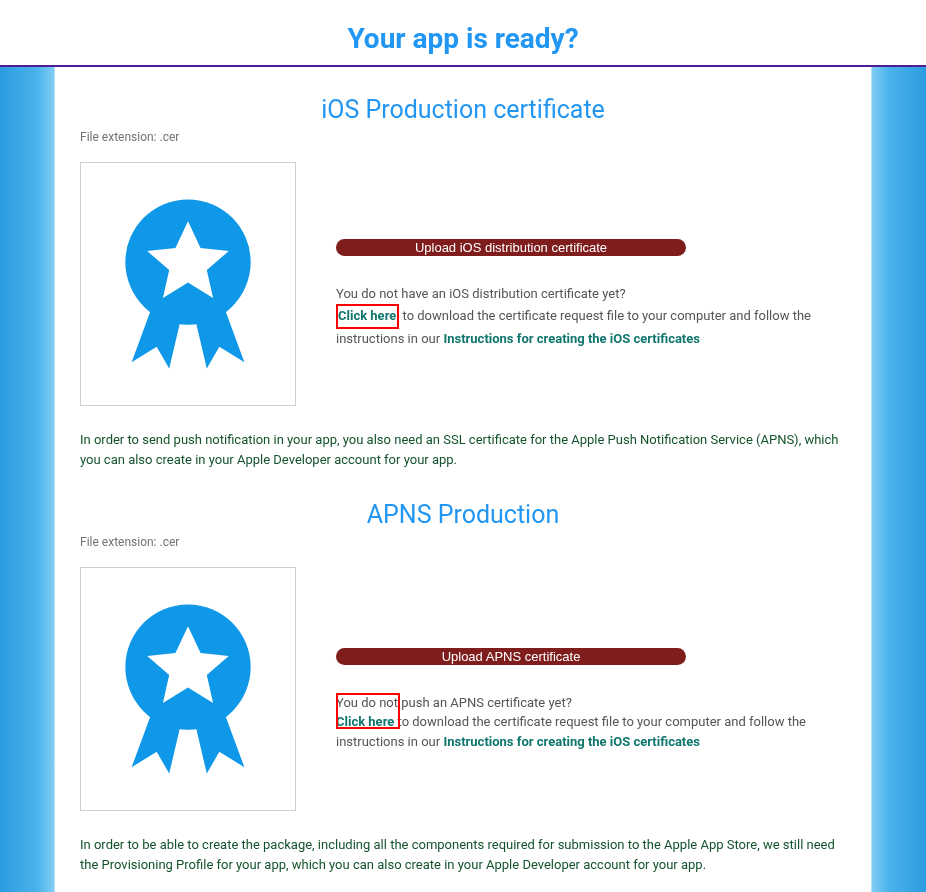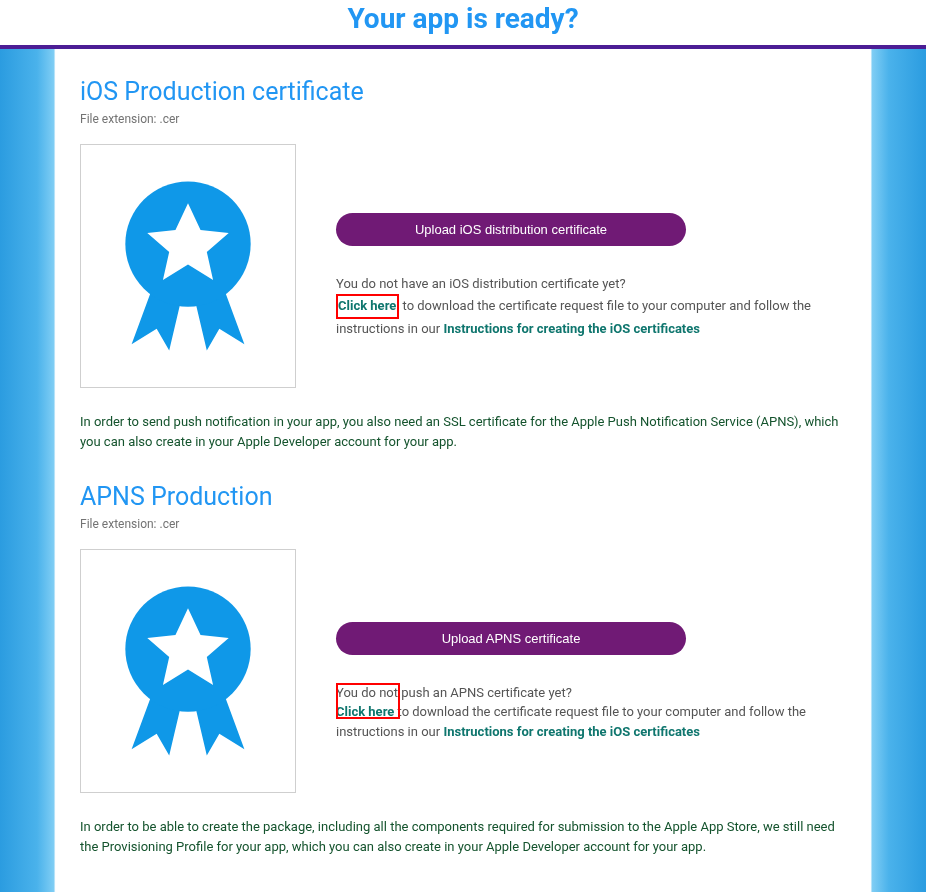--- a/index.html
+++ b/index.html
@@ -25,38 +25,39 @@
     z-index: 0;
   }
   .content {
     position: relative;
     z-index: 1;
     width: 100%;
   }
   .header {
     background: #ffffff;
     text-align: center;
-    padding: 2px 0 10px 0;
-    border-bottom: 4px solid #4c1d95;
+    padding: 22px 0 10px 0;
+    border-bottom: 2px solid #4c1d95;
   }
   .header-title {
     color: #2196f3;
     font-size: 28px;
     font-weight: 700;
   }
   .main {
     background: #ffffff;
     margin: 0 56px;
     padding: 28px 24px 30px 24px;
   }
   .section-title {
     color: #2196f3;
     font-size: 25px;
     font-weight: 400;
     margin-bottom: 6px;
+    text-align: center;
   }
   .file-ext {
     color: #737373;
     font-size: 12px;
     margin-bottom: 18px;
   }
   .cert-row {
     display: flex;
     align-items: center;
     gap: 40px;
@@ -70,27 +71,27 @@
     align-items: center;
     justify-content: center;
     flex-shrink: 0;
   }
   .cert-right {
     flex: 1;
     padding-top: 20px;
   }
   .upload-btn {
     display: block;
-    background: #701a75;
+    background: #7f1d1d;
     color: #ffffff;
     border: none;
     border-radius: 20px;
     width: 350px;
     max-width: 100%;
-    padding: 9px 20px;
+    padding: 1px 20px;
     font-size: 13px;
     text-align: center;
     cursor: pointer;
     margin-bottom: 28px;
   }
   .help-text {
     color: #555;
     font-size: 13px;
     line-height: 1.5;
   }

